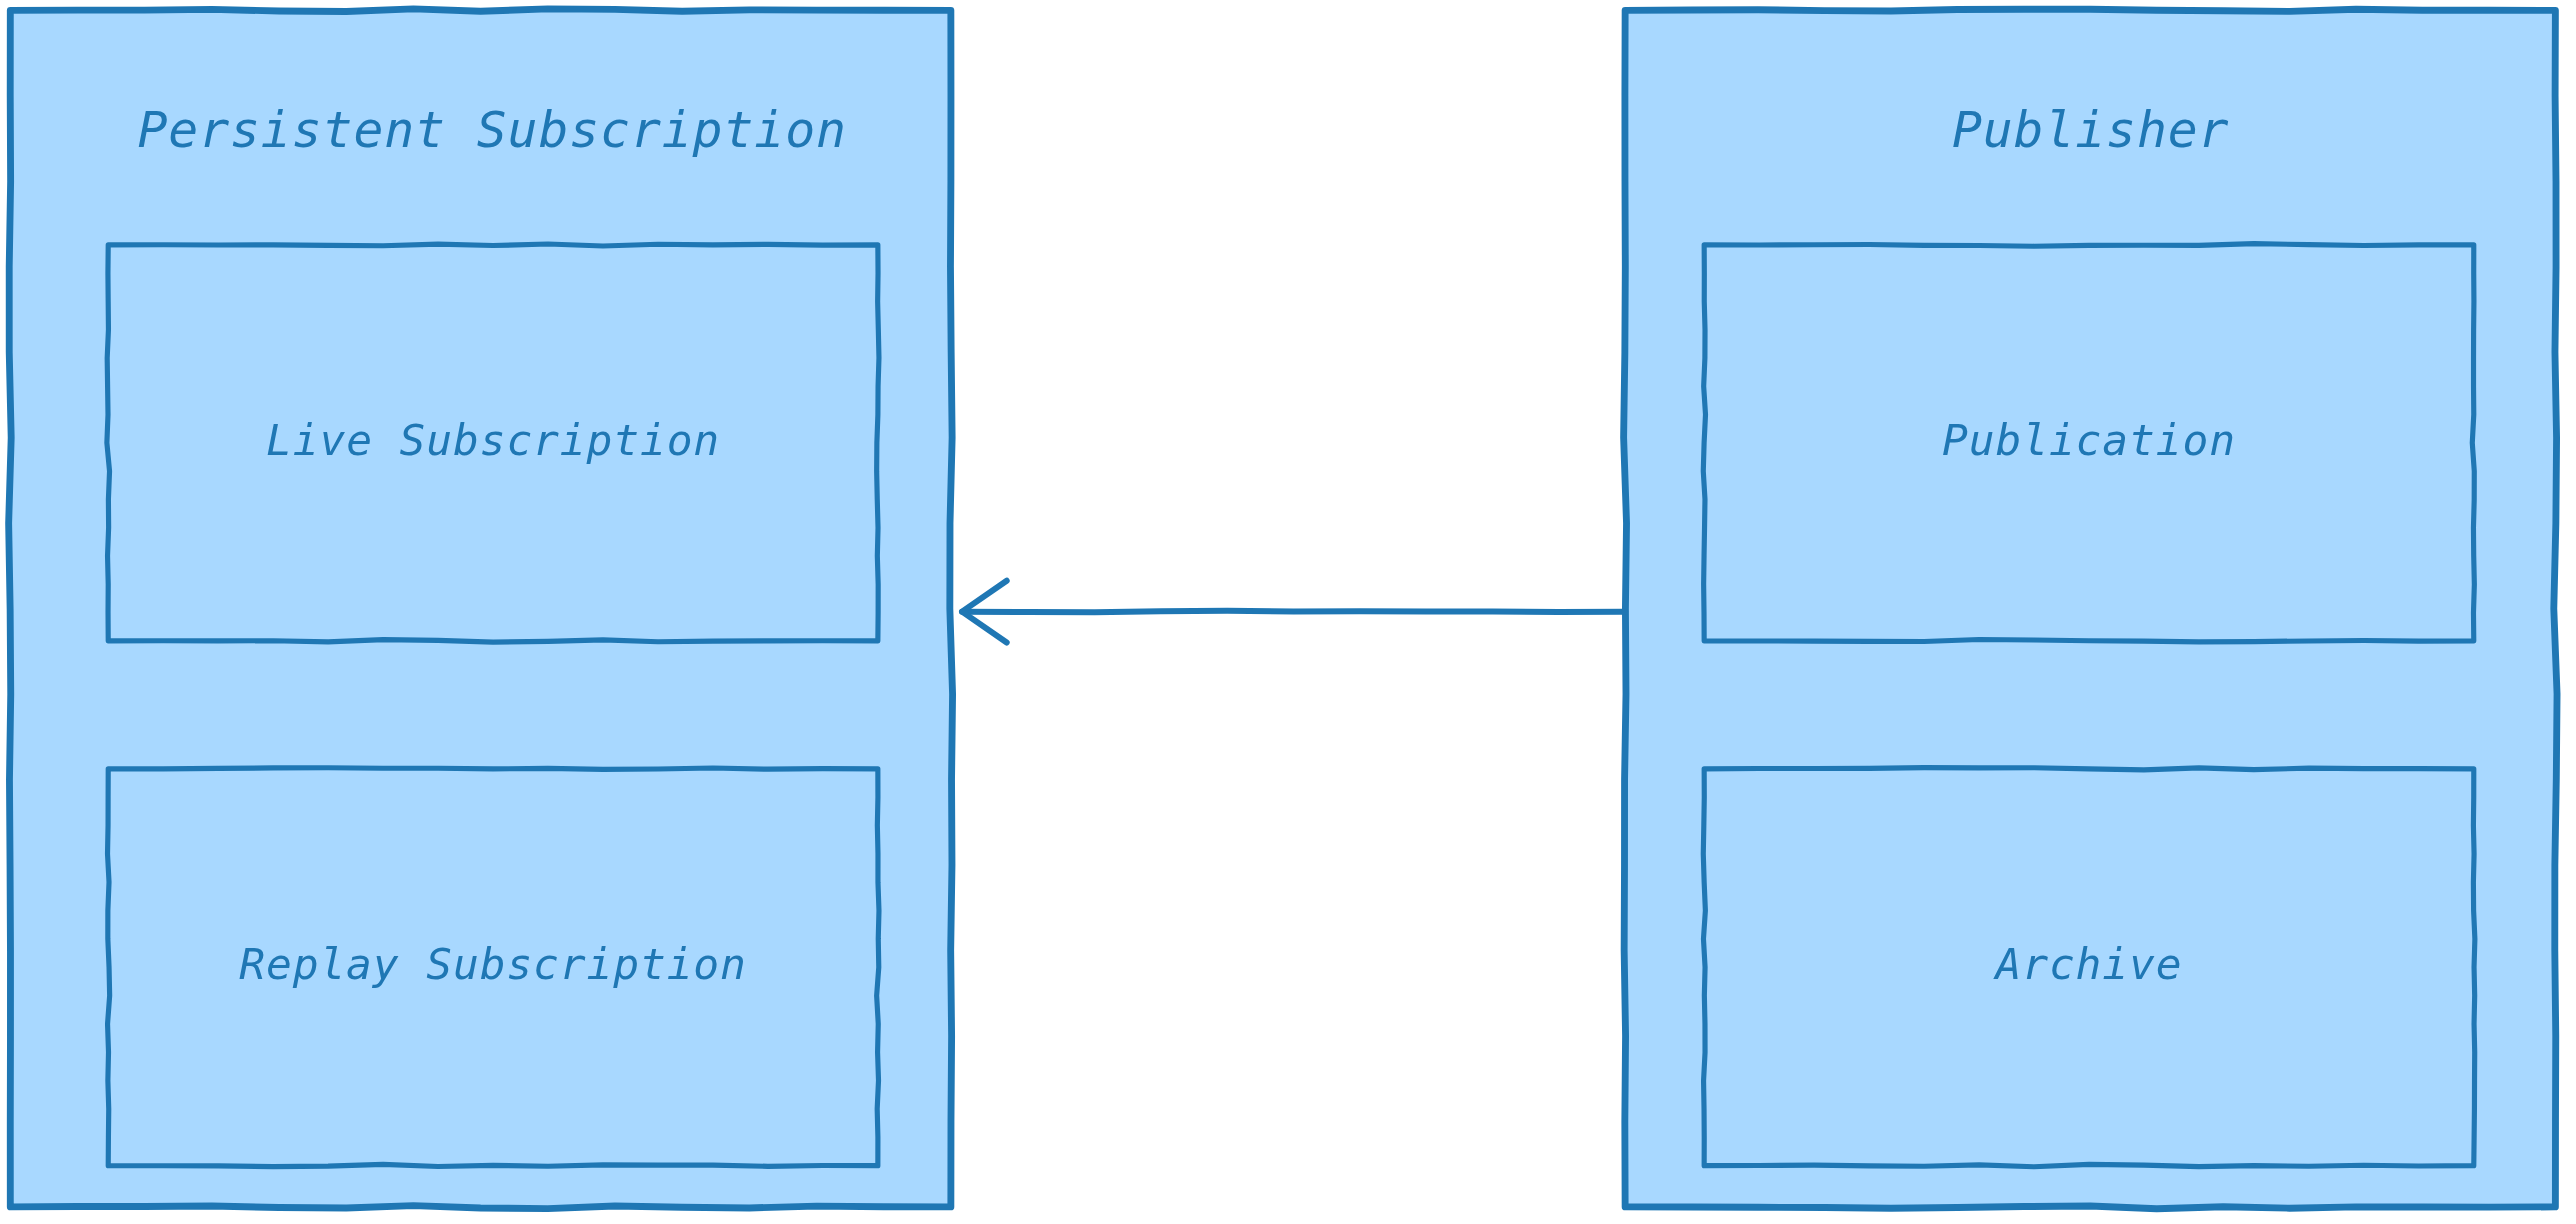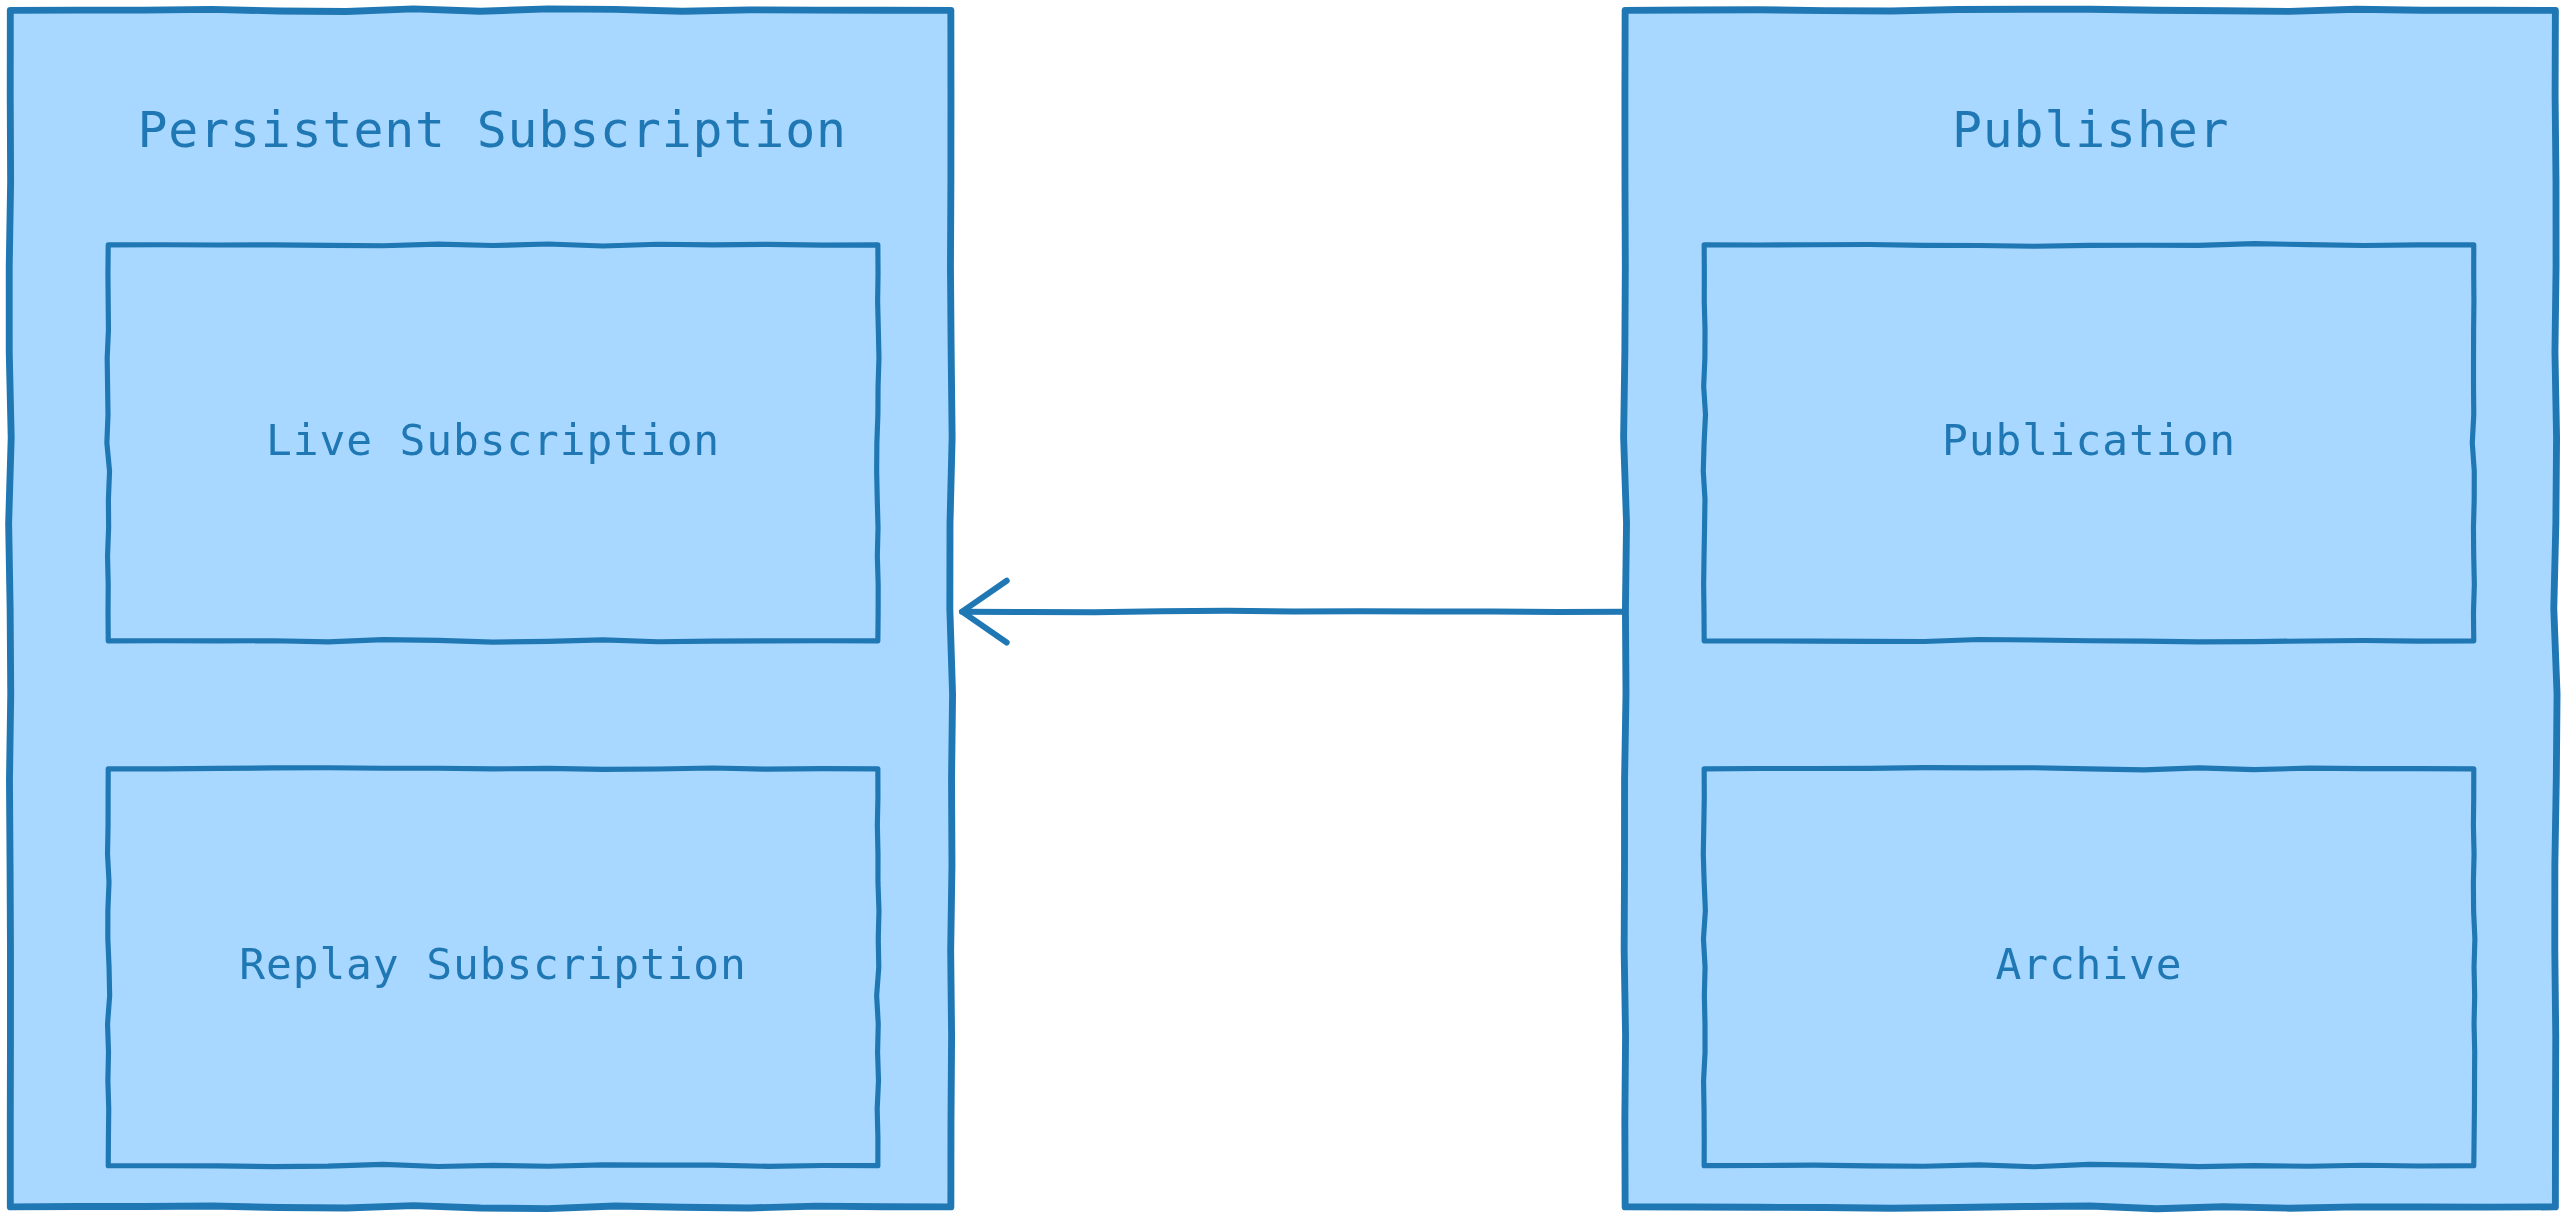--- a/index.html
+++ b/index.html
@@ -8,20 +8,21 @@
     padding: 0;
     background: #ffffff;
   }
   #canvas {
     position: relative;
     width: 2576px;
     height: 1225px;
     background: #ffffff;
     overflow: hidden;
     font-family: "DejaVu Sans", sans-serif;
+    font-style: italic;
   }
   svg.diagram {
     position: absolute;
     left: 0;
     top: 0;
     width: 2576px;
     height: 1225px;
     display: block;
   }
   .box-label {

